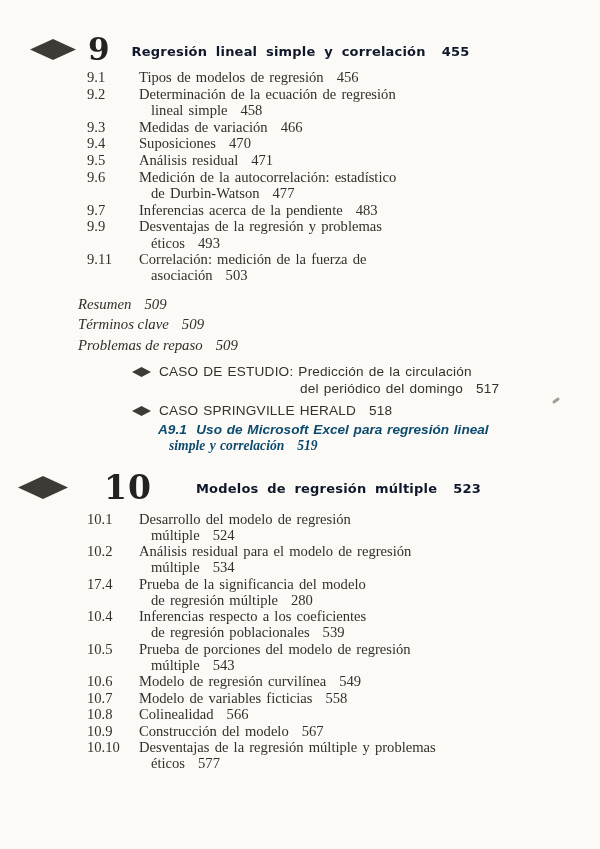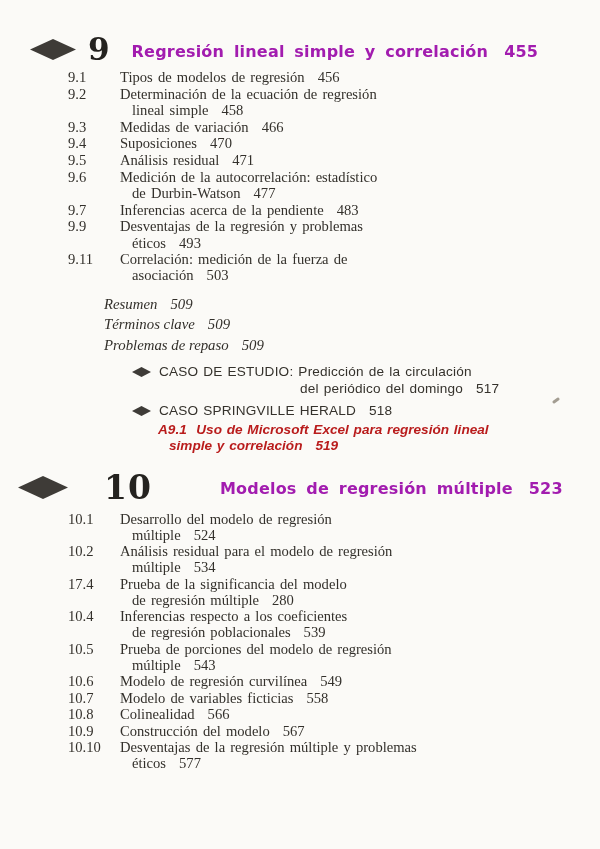--- a/index.html
+++ b/index.html
@@ -8,48 +8,48 @@
   .page { position:relative; width:600px; height:849px; overflow:hidden; padding-top:36px; background:#fbfaf7; }
 
   
   .chap-head { display:flex; align-items:center; }
   .ch9  { padding-left:30px; }
   .ch10 { padding-left:18px; margin-top:20px;gap:28px; }
   .dia-lg { line-height:0; flex-shrink:0; }
   .dia-lg svg, .dia-sm svg { display:block; }
   .chap-num { font-family:"DejaVu Serif", serif; font-weight:bold; font-size:31px; line-height:27px; color:#24221f; margin-left:12px; }
   .ch10 .chap-num { font-size:33px; margin-left:8px; letter-spacing:1px; }
-  .chap-title { font-family:"DejaVu Sans", sans-serif; font-weight:bold; font-size:16px; color:#a21caf; margin-left:22px; margin-top:3px; letter-spacing:0.2px; word-spacing:4px; white-space:nowrap; }
-  .ch10 .chap-title { margin-left:40px; }
+  .chap-title { font-family:"DejaVu Sans", sans-serif; font-weight:bold; font-size:13px; color:#0f172a; margin-left:22px; margin-top:3px; letter-spacing:0.2px; word-spacing:4px; white-space:nowrap; }
+  .ch10 .chap-title { margin-left:16px; }
   .chap-pg { margin-left:16px; }
 
   
-  .toclist { margin-top:6px; margin-left:68px; font-size:14.6px; line-height:16.2px; word-spacing:1.5px; color:#33302b; }
+  .toclist { margin-top:6px; margin-left:87px; font-size:14.6px; line-height:16.2px; word-spacing:1.5px; color:#33302b; }
   .toclist.c10 { margin-top:10px; line-height:16px; }
   .entry { display:flex; margin-bottom:0.5px; }
   .num { width:52px; flex-shrink:0; }
   .txt { flex:1; }
   .cont { padding-left:12px; }
   .pg { margin-left:13px; }
 
   
-  .extras { margin-top:10px; margin-left:104px; font-style:italic; font-size:14.8px; line-height:20.5px; }
+  .extras { margin-top:10px; margin-left:78px; font-style:italic; font-size:14.8px; line-height:20.5px; }
 
   
   .casos { margin-top:8px; }
   .caso { display:flex; margin-left:132px; font-family:"Liberation Sans", sans-serif; font-size:13.6px; line-height:17px; color:#35322c; letter-spacing:0.2px; word-spacing:1px; }
   .caso.caso2 { margin-top:5px; }
   .dia-sm { margin-right:8px; margin-top:4px; line-height:0; flex-shrink:0; }
   .caso-cont { padding-left:141px; }
 
   
   .appxs { margin-top:3px; }
-  .appx { margin-left:158px; font-family:"Liberation Sans", sans-serif; font-weight:bold; font-style:italic; font-size:13.6px; line-height:15.8px; color:#b91c1c; word-spacing:1px; }
+  .appx { margin-left:158px; font-family:"Liberation Sans", sans-serif; font-weight:bold; font-style:italic; font-size:13.6px; line-height:15.8px; color:#0c4a6e; word-spacing:1px; }
   .appx .pre { white-space:pre-wrap; }
-  .cont-a { padding-left:11px; }
+  .cont-a { padding-left:11px;font-family:Liberation Serif, serif; }
 
   .artifact { position:absolute; left:552px; top:399px; width:8px; height:3px; background:#a39d92; transform:rotate(-35deg); border-radius:2px; }
   .dia-fill { fill:#3e3b37; }
 </style>
 </head>
 <body>
 
 <div class="page">
 
   <div class="chap-head ch9">

